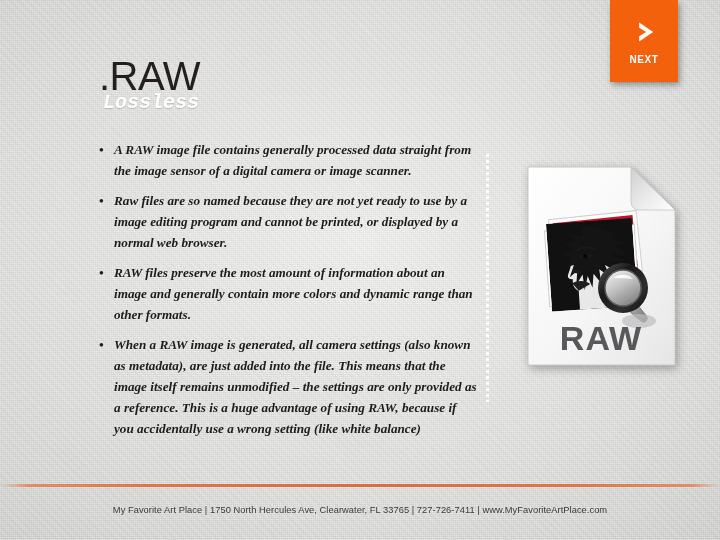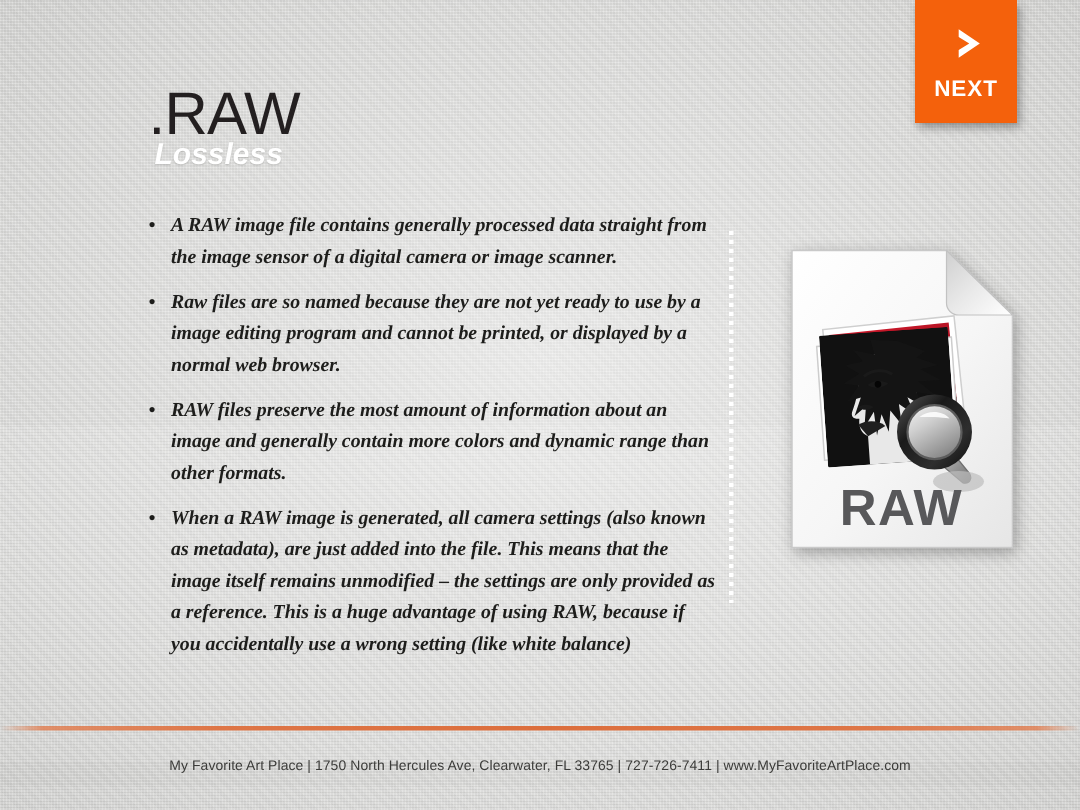--- a/index.html
+++ b/index.html
@@ -29,35 +29,35 @@
     display:flex; flex-direction:column;
     align-items:center; justify-content:center;
     cursor:pointer;
   }
   #next-button .chev{
     width:26px; height:26px; margin-top:2px;
     display:block;
   }
   #next-button .label{
     margin-top:9px;
-    font-size:15px; font-weight:bold; letter-spacing:0.6px;
+    font-size:10px; font-weight:bold; letter-spacing:0.6px;
     color:#ffffff;
     font-family:"Liberation Sans", sans-serif;
   }
 
   
   #title{
     position:absolute; left:99px; top:56px;
     font-family:"Liberation Sans", sans-serif;
     font-size:40px; line-height:40px;
     color:#231f20; letter-spacing:-0.5px;
   }
   #subtitle{
     position:absolute; left:103px; top:92px;
-    font-family:Liberation Sans, sans-serif;
+    font-family:Liberation Mono, monospace;
     font-style:italic; font-weight:bold;
     font-size:20px; line-height:22px;
     color:#ffffff;
     text-shadow:0 1px 1px rgba(120,120,118,0.35);
   }
 
   
   #bullets{
     position:absolute; left:97px; top:139px; width:380px;
   }

